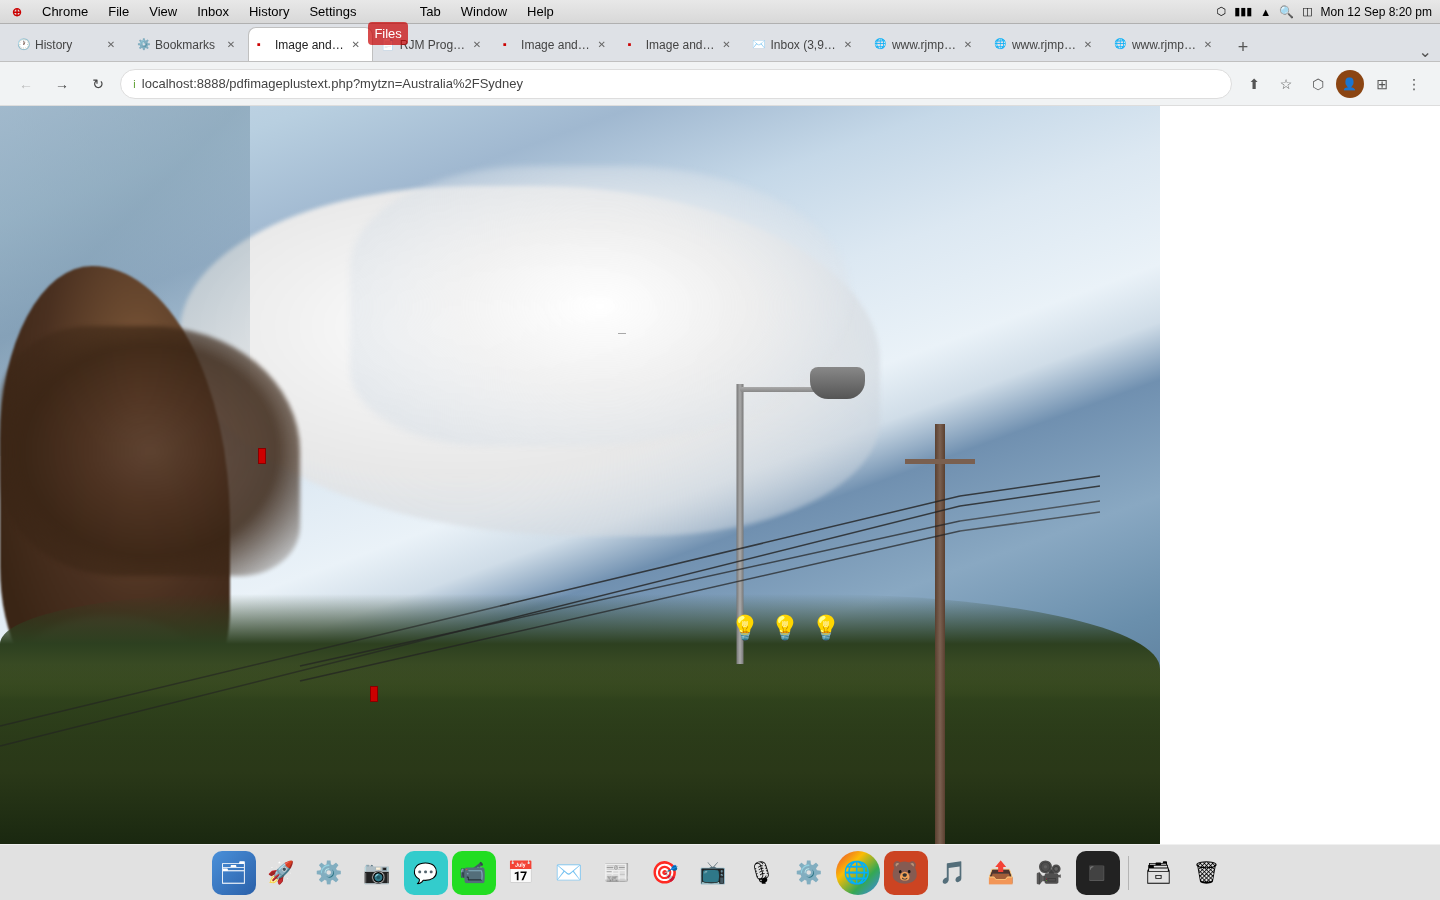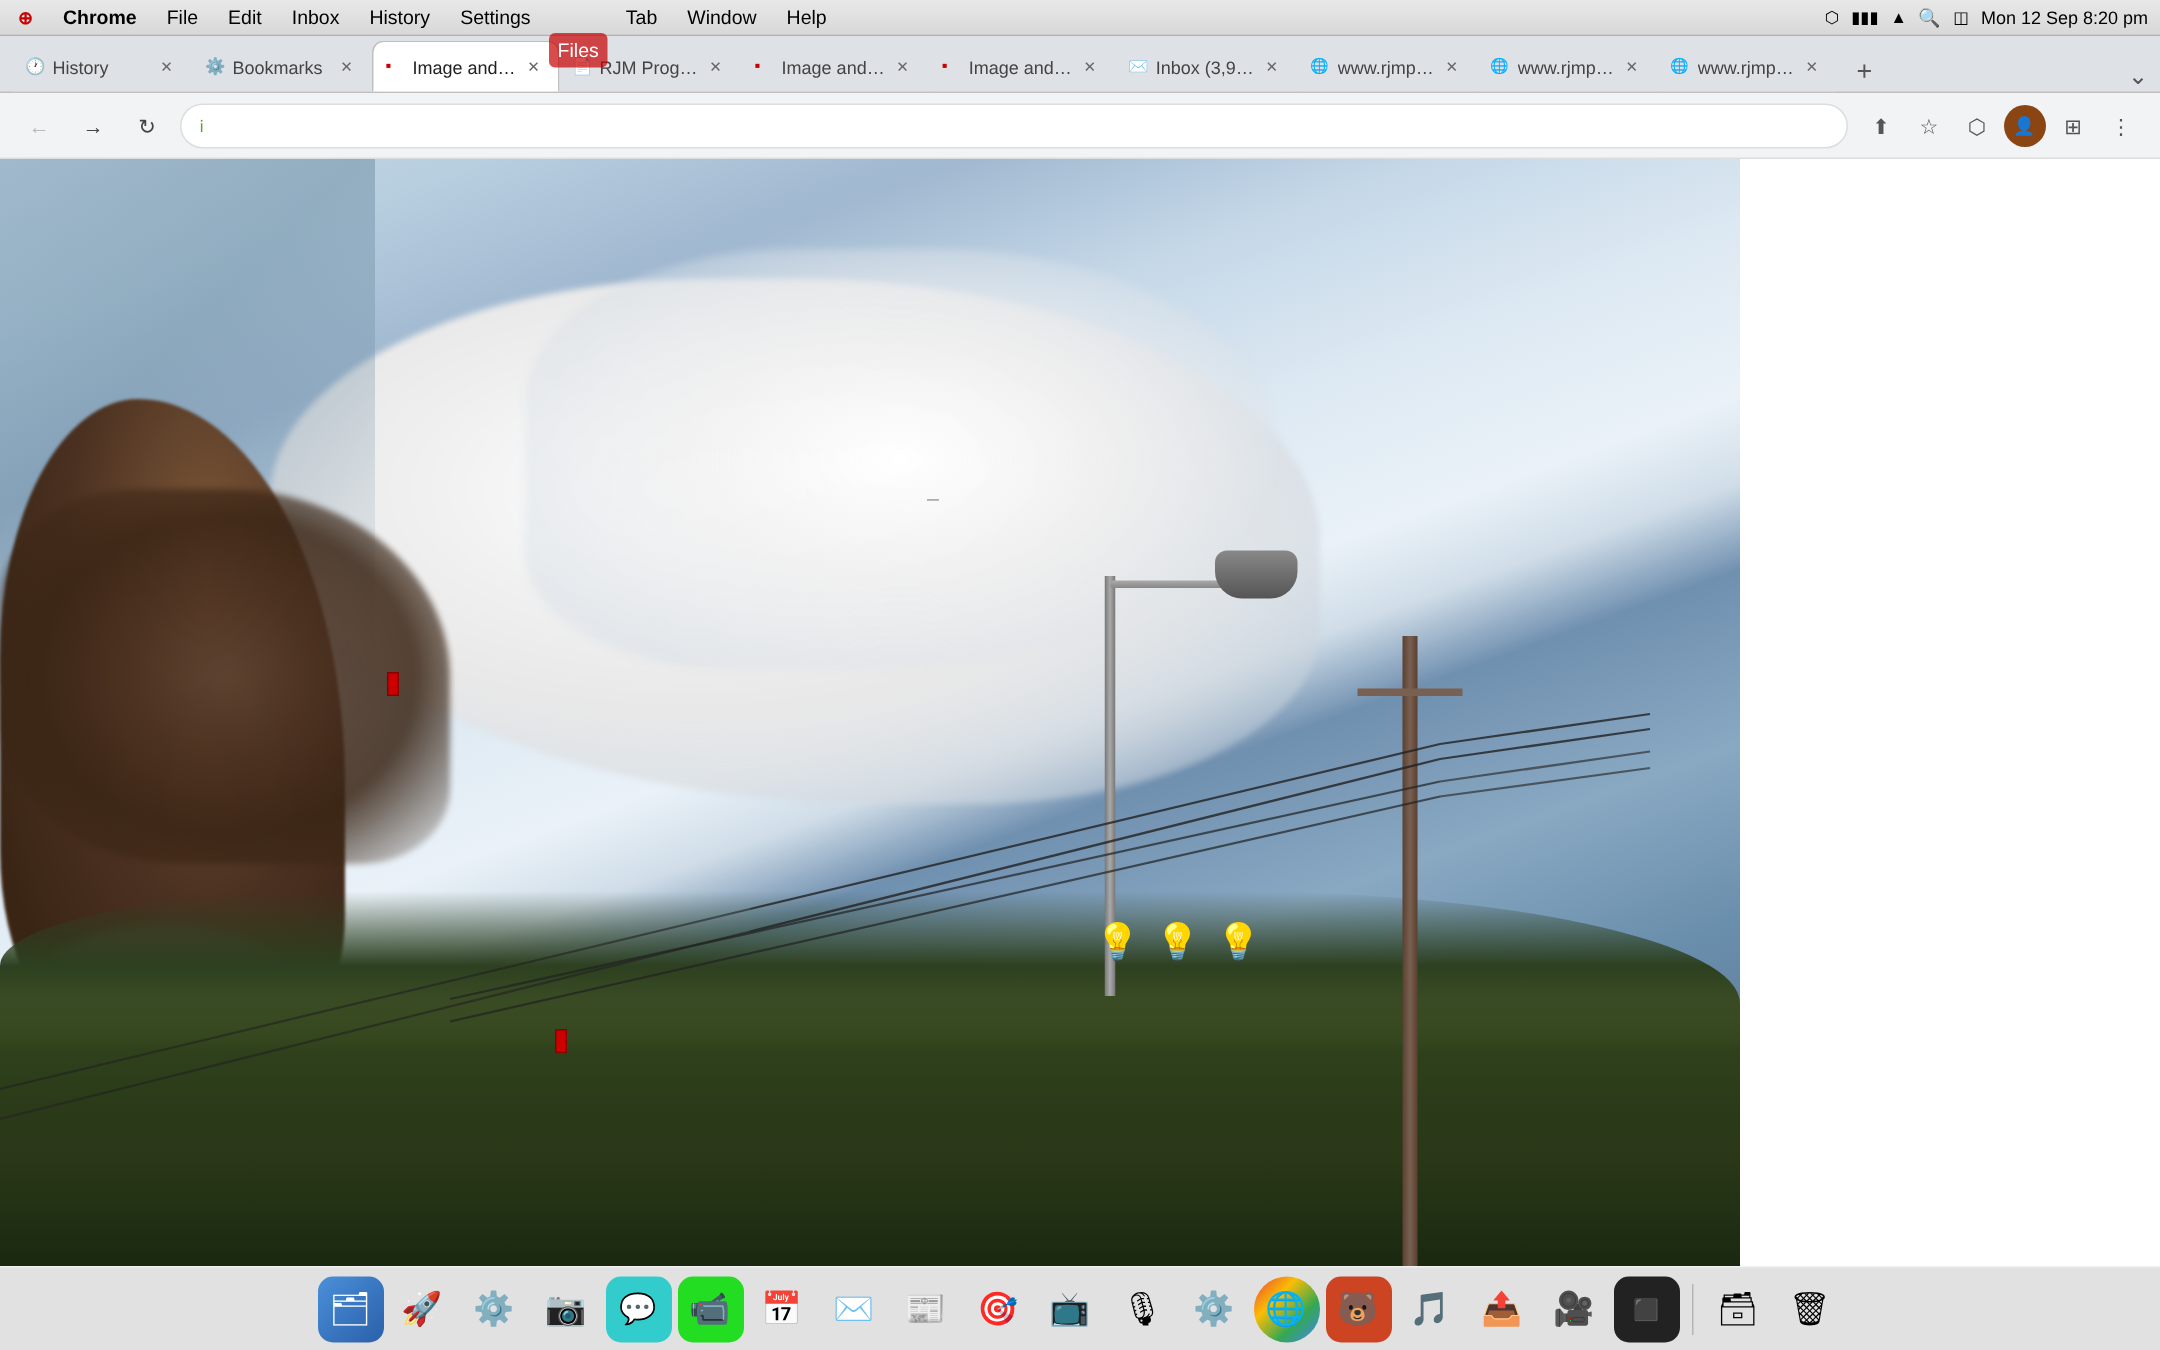--- a/index.html
+++ b/index.html
@@ -317,23 +317,23 @@
       color: #555;
       font-size: 16px;
       cursor: pointer;
     }
   </style>
 </head>
 <body>
 
 <div class="menu-bar">
   <div class="menu-bar-logo">⊕</div>
-  <div class="menu-bar-item" style="font-weight:700">Chrome</div>
+  <div class="menu-bar-item" style="font-weight:400">Chrome</div>
   <div class="menu-bar-item">File</div>
-  <div class="menu-bar-item">Edit</div>
+  <div class="menu-bar-item">View</div>
   <div class="menu-bar-item">Inbox</div>
   <div class="menu-bar-item">History</div>
   <div class="menu-bar-item">Settings</div>
   <div class="menu-bar-item" style="background:rgba(200,0,0,0.7); color:#fff; border-radius:4px; padding:0 6px;margin-top:43px;">Files</div>
   <div class="menu-bar-item">Tab</div>
   <div class="menu-bar-item">Window</div>
   <div class="menu-bar-item">Help</div>
   <div class="menu-bar-right">
     <span style="font-size:11px;">⬡</span>
     <span style="font-size:11px;">▮▮▮</span>
@@ -412,20 +412,21 @@
 
     <div class="tab-overflow">⌄</div>
   </div>
 
   <div class="address-bar">
     <div class="nav-btn disabled">←</div>
     <div class="nav-btn">→</div>
     <div class="nav-btn">↻</div>
     <div class="url-bar">
       <span class="url-bar-lock">ℹ</span>
+      <span class="url-text">localhost:8888/pdfimageplustext.php?mytzn=Australia%2FSydney</span>
     </div>
     <div class="address-bar-actions">
       <div class="addr-action-btn">⬆</div>
       <div class="addr-action-btn">☆</div>
       <div class="addr-action-btn">⬡</div>
       <div class="addr-action-btn" style="width:28px;height:28px;border-radius:50%;background:#8b4513;font-size:12px;color:#fff;display:flex;align-items:center;justify-content:center;">👤</div>
       <div class="addr-action-btn">⊞</div>
       <div class="addr-action-btn">⋮</div>
     </div>
   </div>

